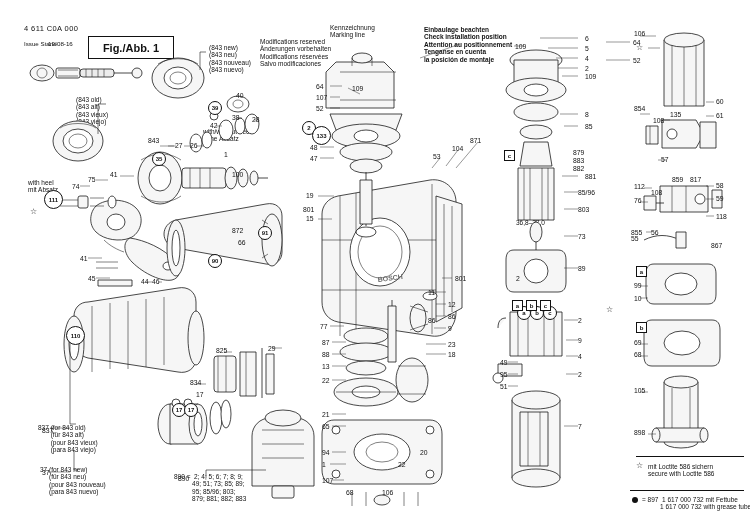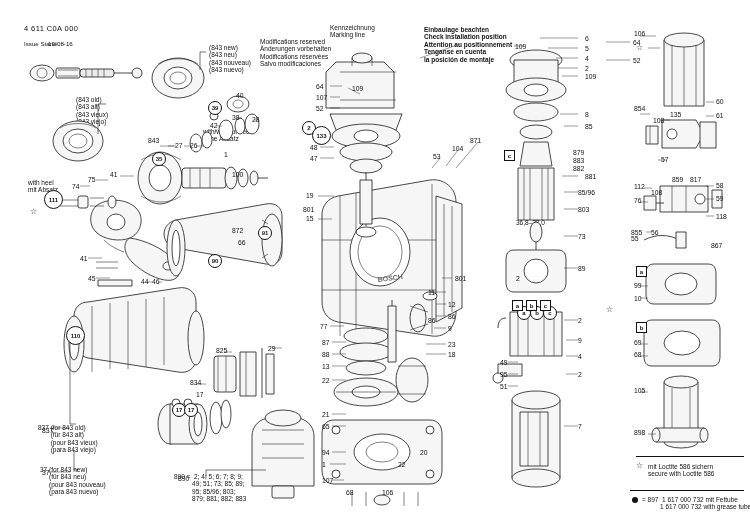--- a/index.html
+++ b/index.html
@@ -39,20 +39,21 @@
 </style>
 </head>
 <body>
 
 <div class="page">
 
   <div class="hdr-id">4 611 C0A 000</div>
   <div class="hdr-issue">Issue
 Stand</div>
   <div class="hdr-date">19-08-16</div>
+  <div class="figbox">Fig./Abb. 1</div>
 
   <div class="t" style="left:260px;top:38px;">Modifications reserved
 Änderungen vorbehalten
 Modifications réservées
 Salvo modificaciones</div>
   <div class="t" style="left:330px;top:24px;">Kennzeichnung
 Marking line</div>
   <div class="tb" style="left:424px;top:26px;">Einbaulage beachten
 Check installation position
 Attention au positionnement

